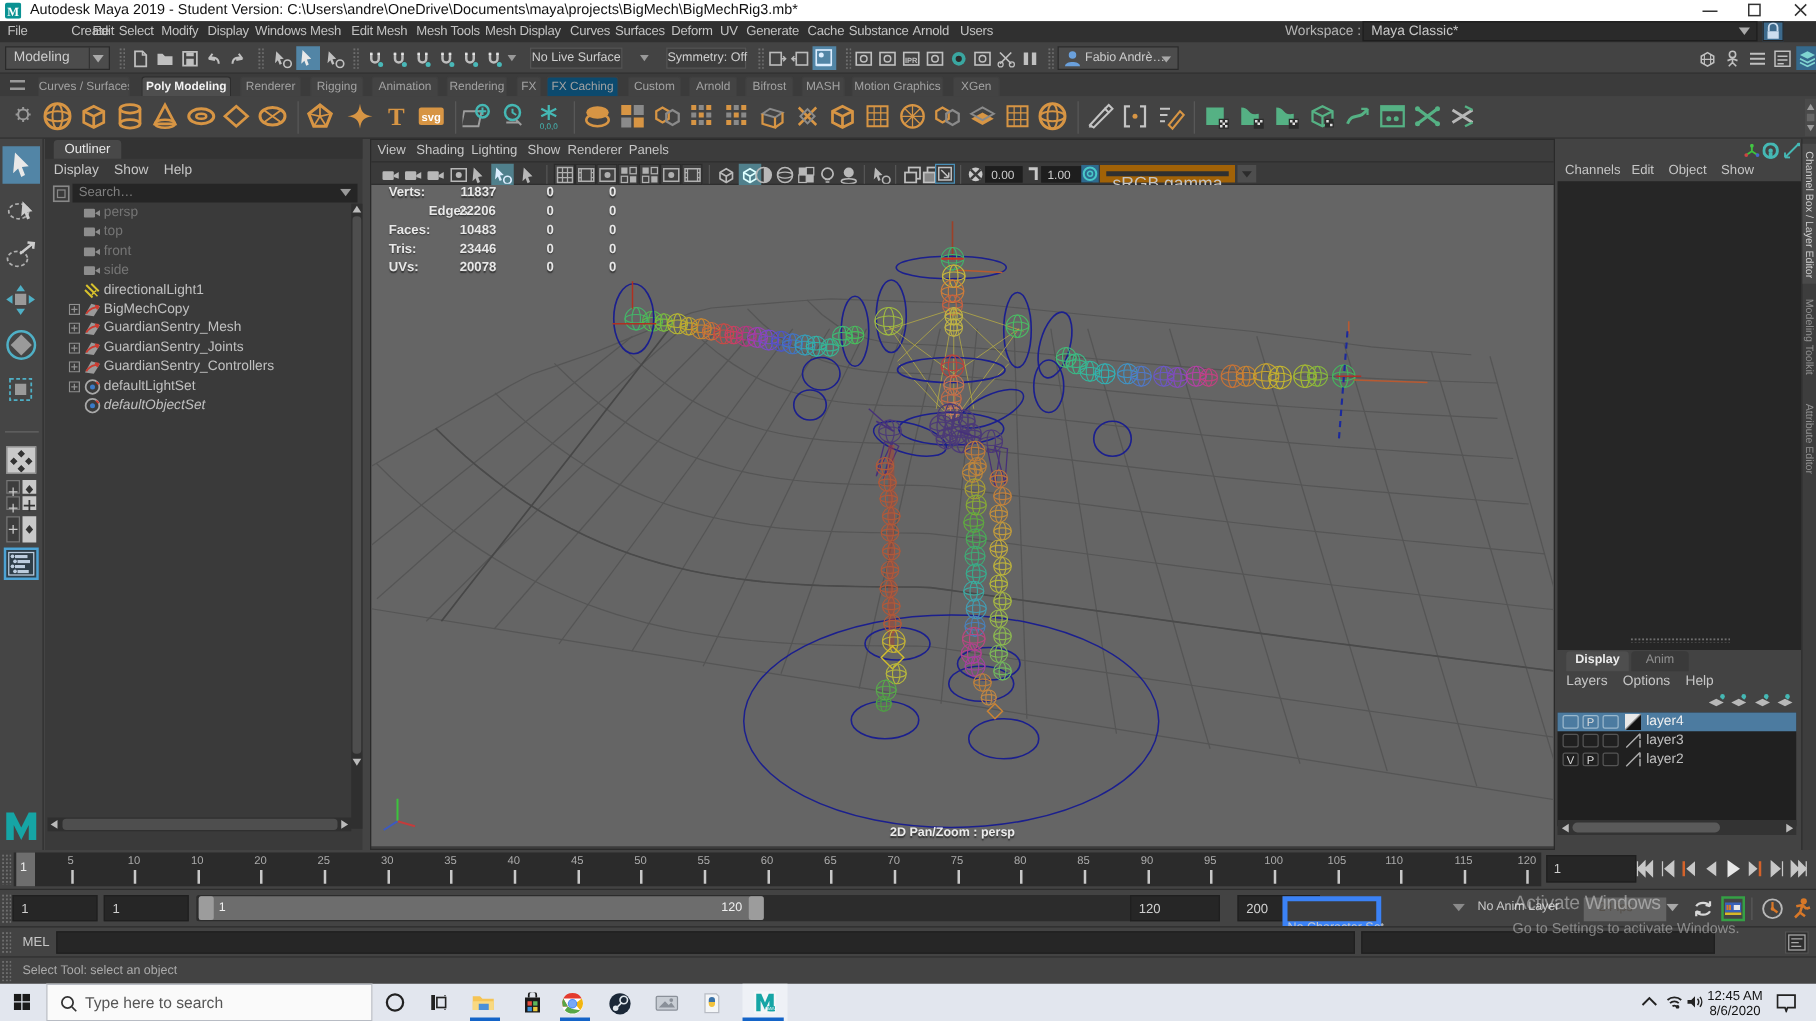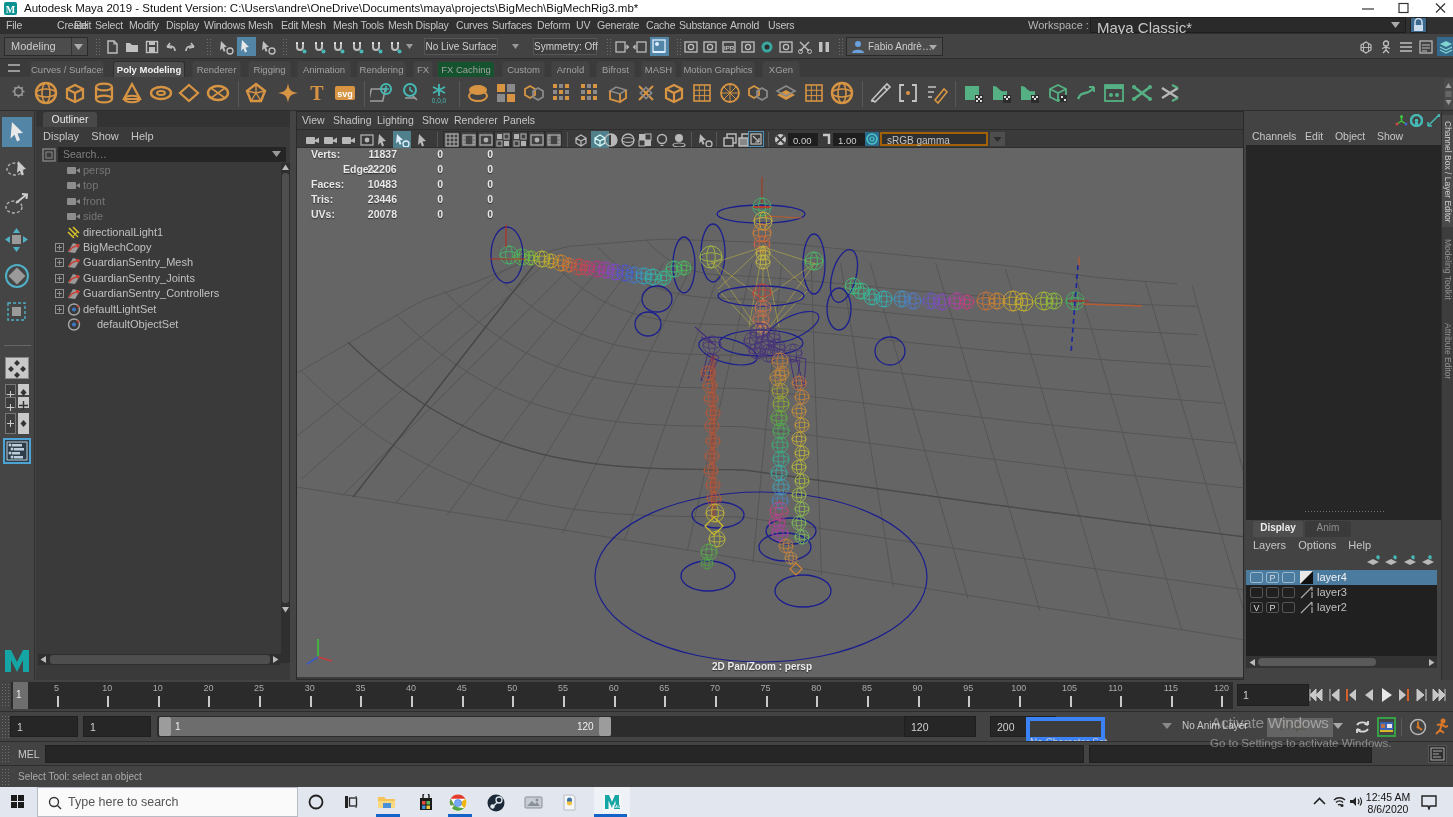--- a/index.html
+++ b/index.html
@@ -37,21 +37,21 @@
       <div class="abs menu" style="left:456px;top:2px;">Curves</div>
       <div class="abs menu" style="left:492px;top:2px;">Surfaces</div>
       <div class="abs menu" style="left:537px;top:2px;">Deform</div>
       <div class="abs menu" style="left:576px;top:2px;">UV</div>
       <div class="abs menu" style="left:597px;top:2px;">Generate</div>
       <div class="abs menu" style="left:646px;top:2px;">Cache</div>
       <div class="abs menu" style="left:679px;top:2px;">Substance</div>
       <div class="abs menu" style="left:730px;top:2px;">Arnold</div>
       <div class="abs menu" style="left:768px;top:2px;">Users</div>
       <div class="abs" style="left:1028px;top:2px;font-size:11px;color:#b5b5b5;">Workspace :</div>
-      <div class="abs" style="left:1090px;top:0px;width:316px;height:16px;background:#2a2a2a;border:1px solid #1e1e1e;color:#c8c8c8;font-size:15px;padding:1px 0 0 6px;">Maya Classic*</div>
+      <div class="abs" style="left:1090px;top:0px;width:316px;height:16px;background:#2a2a2a;border:1px solid #1e1e1e;color:#c8c8c8;font-size:11px;padding:1px 0 0 6px;">Maya Classic*</div>
       <svg class="abs" style="left:1390px;top:4px" width="12" height="8">
         <path d="M1 1 L10 1 L5.5 7 Z" fill="#aaa"></path>
       </svg>
       <div class="abs" style="left:1410px;top:0px;width:17px;height:16px;background:#3d6a8c;border:1px solid #222;"><svg width="15" height="14">
           <path d="M4 7 L4 4 a3.5 3.5 0 0 1 7 0 L11 7" fill="none" stroke="#cde" stroke-width="1.5"></path>
           <rect x="3" y="7" width="9" height="6" fill="#cde"></rect>
         </svg></div>
     </div>
     <div class="abs" style="left:0;top:34px;width:1453px;height:25px;background:#434343;border-bottom:1px solid #2e2e2e;">
       <div class="abs" style="left:4px;top:3px;width:84px;height:19px;background:#4c4c4c;border:1px solid #2a2a2a;color:#ccc;font-size:11px;padding:2px 0 0 6px;">Modeling<span style="position:absolute;right:0;top:0;width:16px;height:17px;border-left:1px solid #333;"></span><svg style="position:absolute;right:3px;top:6px" width="10" height="7">
@@ -209,21 +209,21 @@
     </div>
     <div class="abs" style="left:0;top:59px;width:1453px;height:18px;background:#3b3b3b;">
       <div class="abs" style="left:8px;top:5px;width:12px;height:8px;border-top:2px solid #999;border-bottom:2px solid #999;"></div>
       <div class="abs" style="left:30px;top:2px;width:74px;height:16px;background:#434343;border:1px solid #3f3f3f;border-bottom:none;border-radius:3px 3px 0 0;color:#a2a2a2;font-size:9.5px;font-weight:normal;text-align:center;padding-top:2px;white-space:nowrap;overflow:hidden;">Curves / Surfaces</div>
       <div class="abs" style="left:113px;top:2px;width:72px;height:16px;background:#4e4e4e;border:1px solid #2d2d2d;border-bottom:none;border-radius:3px 3px 0 0;color:#f2f2f2;font-size:9.5px;font-weight:bold;text-align:center;padding-top:2px;white-space:nowrap;overflow:hidden;">Poly Modeling</div>
       <div class="abs" style="left:192px;top:2px;width:49px;height:16px;background:#434343;border:1px solid #3f3f3f;border-bottom:none;border-radius:3px 3px 0 0;color:#a2a2a2;font-size:9.5px;font-weight:normal;text-align:center;padding-top:2px;white-space:nowrap;overflow:hidden;">Renderer</div>
       <div class="abs" style="left:248px;top:2px;width:43px;height:16px;background:#434343;border:1px solid #3f3f3f;border-bottom:none;border-radius:3px 3px 0 0;color:#a2a2a2;font-size:9.5px;font-weight:normal;text-align:center;padding-top:2px;white-space:nowrap;overflow:hidden;">Rigging</div>
       <div class="abs" style="left:297px;top:2px;width:54px;height:16px;background:#434343;border:1px solid #3f3f3f;border-bottom:none;border-radius:3px 3px 0 0;color:#a2a2a2;font-size:9.5px;font-weight:normal;text-align:center;padding-top:2px;white-space:nowrap;overflow:hidden;">Animation</div>
       <div class="abs" style="left:357px;top:2px;width:49px;height:16px;background:#434343;border:1px solid #3f3f3f;border-bottom:none;border-radius:3px 3px 0 0;color:#a2a2a2;font-size:9.5px;font-weight:normal;text-align:center;padding-top:2px;white-space:nowrap;overflow:hidden;">Rendering</div>
       <div class="abs" style="left:413px;top:2px;width:20px;height:16px;background:#434343;border:1px solid #3f3f3f;border-bottom:none;border-radius:3px 3px 0 0;color:#a2a2a2;font-size:9.5px;font-weight:normal;text-align:center;padding-top:2px;white-space:nowrap;overflow:hidden;">FX</div>
-      <div class="abs" style="left:437px;top:2px;width:58px;height:16px;background:#14532d;border:1px solid #3f3f3f;border-bottom:none;border-radius:3px 3px 0 0;color:#a2a2a2;font-size:9.5px;font-weight:normal;text-align:center;padding-top:2px;white-space:nowrap;overflow:hidden;">FX Caching</div>
+      <div class="abs" style="left:437px;top:2px;width:58px;height:16px;background:#0c4a6e;border:1px solid #3f3f3f;border-bottom:none;border-radius:3px 3px 0 0;color:#a2a2a2;font-size:9.5px;font-weight:normal;text-align:center;padding-top:2px;white-space:nowrap;overflow:hidden;">FX Caching</div>
       <div class="abs" style="left:502px;top:2px;width:43px;height:16px;background:#434343;border:1px solid #3f3f3f;border-bottom:none;border-radius:3px 3px 0 0;color:#a2a2a2;font-size:9.5px;font-weight:normal;text-align:center;padding-top:2px;white-space:nowrap;overflow:hidden;">Custom</div>
       <div class="abs" style="left:551px;top:2px;width:39px;height:16px;background:#434343;border:1px solid #3f3f3f;border-bottom:none;border-radius:3px 3px 0 0;color:#a2a2a2;font-size:9.5px;font-weight:normal;text-align:center;padding-top:2px;white-space:nowrap;overflow:hidden;">Arnold</div>
       <div class="abs" style="left:596px;top:2px;width:39px;height:16px;background:#434343;border:1px solid #3f3f3f;border-bottom:none;border-radius:3px 3px 0 0;color:#a2a2a2;font-size:9.5px;font-weight:normal;text-align:center;padding-top:2px;white-space:nowrap;overflow:hidden;">Bifrost</div>
       <div class="abs" style="left:641px;top:2px;width:35px;height:16px;background:#434343;border:1px solid #3f3f3f;border-bottom:none;border-radius:3px 3px 0 0;color:#a2a2a2;font-size:9.5px;font-weight:normal;text-align:center;padding-top:2px;white-space:nowrap;overflow:hidden;">MASH</div>
       <div class="abs" style="left:681px;top:2px;width:74px;height:16px;background:#434343;border:1px solid #3f3f3f;border-bottom:none;border-radius:3px 3px 0 0;color:#a2a2a2;font-size:9.5px;font-weight:normal;text-align:center;padding-top:2px;white-space:nowrap;overflow:hidden;">Motion Graphics</div>
       <div class="abs" style="left:762px;top:2px;width:38px;height:16px;background:#434343;border:1px solid #3f3f3f;border-bottom:none;border-radius:3px 3px 0 0;color:#a2a2a2;font-size:9.5px;font-weight:normal;text-align:center;padding-top:2px;white-space:nowrap;overflow:hidden;">XGen</div>
     </div>
     <div class="abs" style="left:0;top:77px;width:1453px;height:34px;background:#434343;border-bottom:1px solid #2e2e2e;">
       <svg class="abs" style="left:12px;top:8px" width="13" height="13">
         <circle cx="6.5" cy="6.5" r="4" fill="none" stroke="#999" stroke-width="1.6"></circle>
@@ -569,21 +569,21 @@
         <circle cx="7" cy="6.5" r="5.5" fill="none" stroke="#a8a8a8" stroke-width="1.4"></circle>
         <circle cx="7" cy="6.5" r="2" fill="#3a7ac8"></circle>
         <path d="M10 2.5 L12 4.5" stroke="#cc3b30" stroke-width="1.6"></path>
       </svg>
       <div class="abs" style="left:47px;top:191.60000000000005px;font-size:11px;color:#c0c0c0;">defaultLightSet</div>
       <svg class="abs" style="left:31px;top:207.00000000000006px" width="14" height="13">
         <circle cx="7" cy="6.5" r="5.5" fill="none" stroke="#a8a8a8" stroke-width="1.4"></circle>
         <circle cx="7" cy="6.5" r="2" fill="#3a7ac8"></circle>
         <path d="M10 2.5 L12 4.5" stroke="#cc3b30" stroke-width="1.6"></path>
       </svg>
-      <div class="abs" style="left:61px;top:207.00000000000006px;font-size:11px;color:#c0c0c0;">defaultObjectSet</div>
+      <div class="abs" style="left:47px;top:207.00000000000006px;font-size:11px;color:#c0c0c0;font-style:italic;">defaultObjectSet</div>
       <div class="abs" style="left:245px;top:52px;width:9px;height:500px;background:#2f2f2f;"></div>
       <svg class="abs" style="left:245px;top:52px" width="9" height="9">
         <path d="M4.5 1.5 L8 7 L1 7 Z" fill="#bbb"></path>
       </svg>
       <div class="abs" style="left:246px;top:62px;width:7px;height:430px;background:#4e4e4e;border-radius:3px;"></div>
       <svg class="abs" style="left:245px;top:494px" width="9" height="9">
         <path d="M4.5 7.5 L8 2 L1 2 Z" fill="#bbb"></path>
       </svg>
       <div class="abs" style="left:2px;top:543px;width:243px;height:11px;background:#2f2f2f;"></div>
       <svg class="abs" style="left:3px;top:544px" width="9" height="9">
@@ -717,21 +717,21 @@
         </svg>
         <div class="abs fld" style="left:491px;top:3px;width:30px;height:13px;font-size:9.5px;padding:1px 0 0 4px;background:#1e1e1e;">0.00</div>
         <svg class="abs" style="left:524px;top:3px" width="13" height="13">
           <path d="M2 2 L8 2 L8 11" fill="none" stroke="#c8c8c8" stroke-width="2.4"></path>
         </svg>
         <div class="abs fld" style="left:536px;top:3px;width:41px;height:13px;font-size:9.5px;padding:1px 0 0 4px;background:#1e1e1e;">1.00</div>
         <div class="abs" style="left:568px;top:2px;width:14px;height:14px;background:#2e6a8e;"><svg width="14" height="14">
             <circle cx="7" cy="7" r="5" fill="none" stroke="#49c8c8" stroke-width="1.6"></circle>
             <circle cx="7" cy="7" r="2" fill="none" stroke="#49c8c8" stroke-width="1.2"></circle>
           </svg></div>
-        <div class="abs" style="left:583px;top:2px;width:108px;height:14px;background:#303030;border:2px solid #a16207;color:#c4c4c4;font-size:10px;padding:1px 0 0 5px;">sRGB gamma</div>
+        <div class="abs" style="left:583px;top:2px;width:108px;height:14px;background:#303030;border:5px solid #a16207;color:#c4c4c4;font-size:14px;padding:1px 0 0 5px;">sRGB gamma</div>
         <div class="abs" style="left:693px;top:2px;width:15px;height:14px;background:#4e4e4e;"><svg width="15" height="14">
             <path d="M3.5 5 L11.5 5 L7.5 10 Z" fill="#2c2c2c"></path>
           </svg></div>
       </div>
       <svg class="abs" style="left:0px;top:36px" width="946px" height="529px" viewBox="0 35 946 529">
         <rect x="0" y="35" width="946" height="530" fill="#656565"></rect>
         <polyline points="348.5,126.9 360.5,138.6 372.5,147.3 384.5,153.6 396.5,157.8 408.5,160.4 420.5,161.8 432.5,162.4 444.5,162.8 456.5,163.5 468.5,164.3 480.5,165.2 492.5,166.1 504.5,167.1 516.5,168.2 528.5,169.3 540.5,170.4 552.5,171.5 564.5,172.7 576.5,173.8 588.5,175.0 600.5,176.1 612.5,177.2 624.5,178.3 636.5,179.3 648.5,180.3 660.5,181.3 672.5,182.3 684.5,183.1 696.5,184.0 708.5,184.8 720.5,185.6 732.5,186.3 744.5,187.0 756.5,187.6 768.5,188.2 780.5,188.8 792.5,189.3 804.5,189.9 816.5,190.4 828.5,190.9 840.5,191.3 852.5,191.8 864.5,192.2 876.5,192.6 888.5,193.0 900.5,193.4" fill="none" stroke="#555555" stroke-width="1"></polyline>
         <polyline points="301.0,134.1 313.0,146.0 325.0,156.0 337.0,164.0 349.0,170.4 361.0,175.4 373.0,179.1 385.0,181.7 397.0,183.5 409.0,184.7 421.0,185.3 433.0,185.7 445.0,186.0 457.0,186.8 469.0,187.8 481.0,188.8 493.0,189.8 505.0,191.0 517.0,192.1 529.0,193.3 541.0,194.5 553.0,195.8 565.0,197.0 577.0,198.2 589.0,199.5 601.0,200.7 613.0,201.9 625.0,203.1 637.0,204.2 649.0,205.4 661.0,206.4 673.0,207.5 685.0,208.5 697.0,209.5 709.0,210.4 721.0,211.3 733.0,212.2 745.0,213.0 757.0,213.8 769.0,214.6 781.0,215.3 793.0,216.0 805.0,216.7 817.0,217.4 829.0,218.1 841.0,218.7 853.0,219.3 865.0,219.9 877.0,220.5 889.0,221.1 901.0,221.7" fill="none" stroke="#555555" stroke-width="1"></polyline>
         <polyline points="253.5,148.2 265.5,159.7 277.5,169.7 289.5,178.3 301.5,185.6 313.5,191.7 325.5,196.7 337.5,200.8 349.5,204.1 361.5,206.6 373.5,208.4 385.5,209.8 397.5,210.7 409.5,211.3 421.5,211.6 433.5,211.9 445.5,212.2 457.5,213.2 469.5,214.3 481.5,215.4 493.5,216.6 505.5,217.8 517.5,219.1 529.5,220.4 541.5,221.7 553.5,223.0 565.5,224.3 577.5,225.7 589.5,227.0 601.5,228.3 613.5,229.6 625.5,230.9 637.5,232.1 649.5,233.4 661.5,234.6 673.5,235.7 685.5,236.9 697.5,238.0 709.5,239.0 721.5,240.1 733.5,241.1 745.5,242.1 757.5,243.0 769.5,244.0 781.5,244.9 793.5,245.7 805.5,246.6 817.5,247.4 829.5,248.3 841.5,249.1 853.5,249.9 865.5,250.7 877.5,251.5 889.5,252.2 901.5,253.0 913.5,253.8" fill="none" stroke="#555555" stroke-width="1"></polyline>
         <polyline points="206.0,169.7 218.0,180.5 230.0,190.1 242.0,198.6 254.0,206.1 266.0,212.6 278.0,218.3 290.0,223.2 302.0,227.3 314.0,230.8 326.0,233.6 338.0,235.9 350.0,237.7 362.0,239.1 374.0,240.1 386.0,240.8 398.0,241.3 410.0,241.7 422.0,241.9 434.0,242.1 446.0,242.4 458.0,243.6 470.0,244.8 482.0,246.0 494.0,247.3 506.0,248.7 518.0,250.0 530.0,251.4 542.0,252.8 554.0,254.3 566.0,255.7 578.0,257.1 590.0,258.5 602.0,259.9 614.0,261.3 626.0,262.7 638.0,264.1 650.0,265.4 662.0,266.7 674.0,268.0 686.0,269.3 698.0,270.5 710.0,271.7 722.0,272.9 734.0,274.0 746.0,275.2 758.0,276.3 770.0,277.3 782.0,278.4 794.0,279.5 806.0,280.5 818.0,281.5 830.0,282.5 842.0,283.5 854.0,284.5 866.0,285.5 878.0,286.4 890.0,287.4 902.0,288.3 914.0,289.3 926.0,290.2" fill="none" stroke="#555555" stroke-width="1"></polyline>

